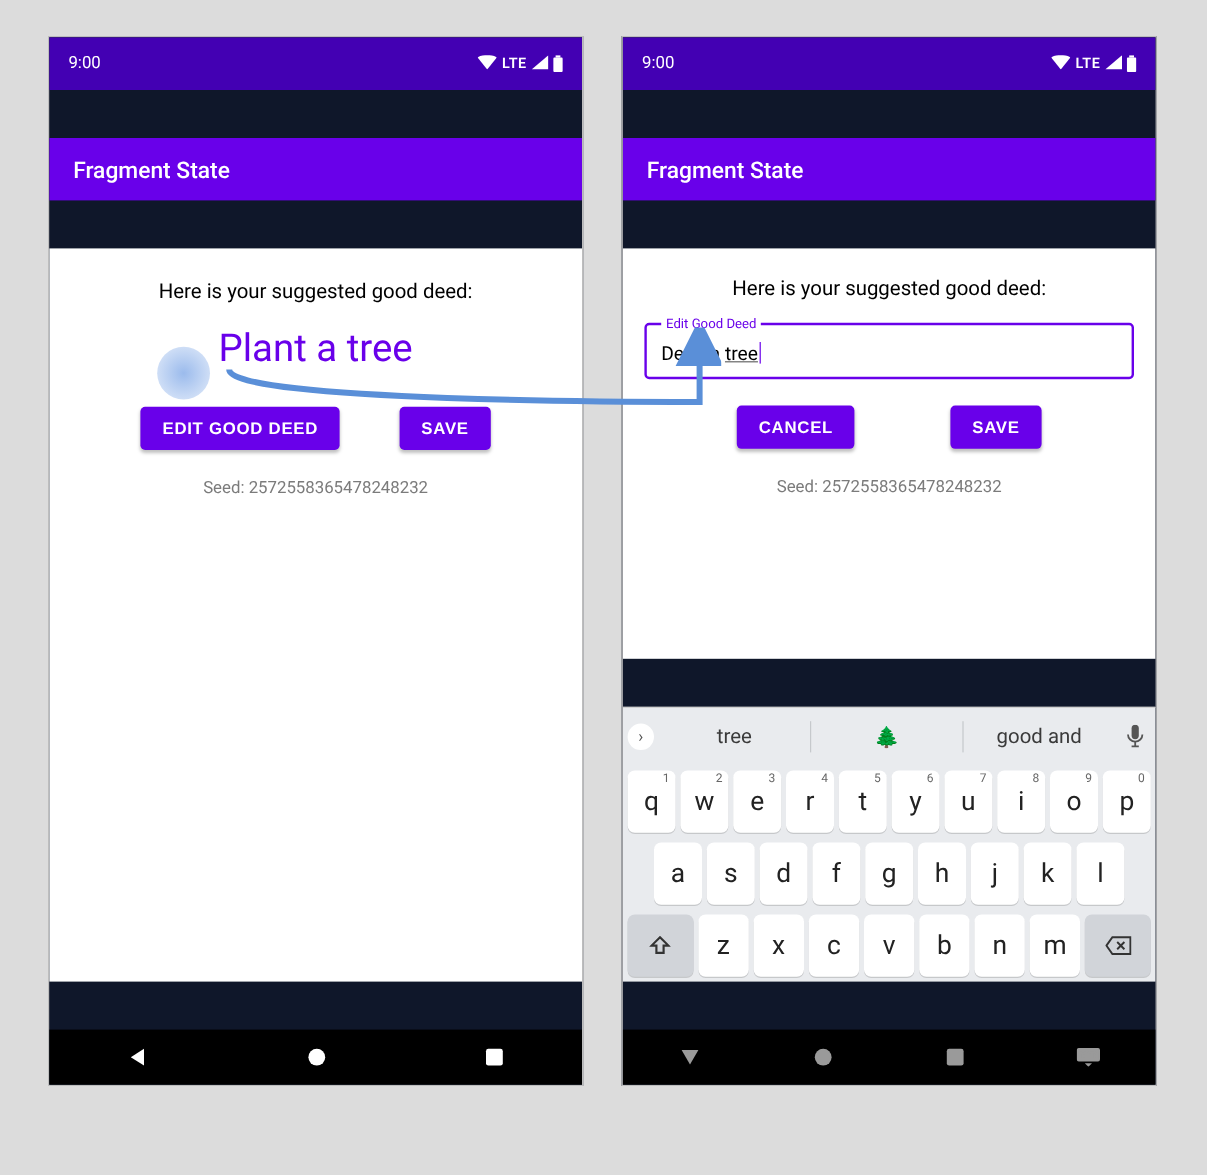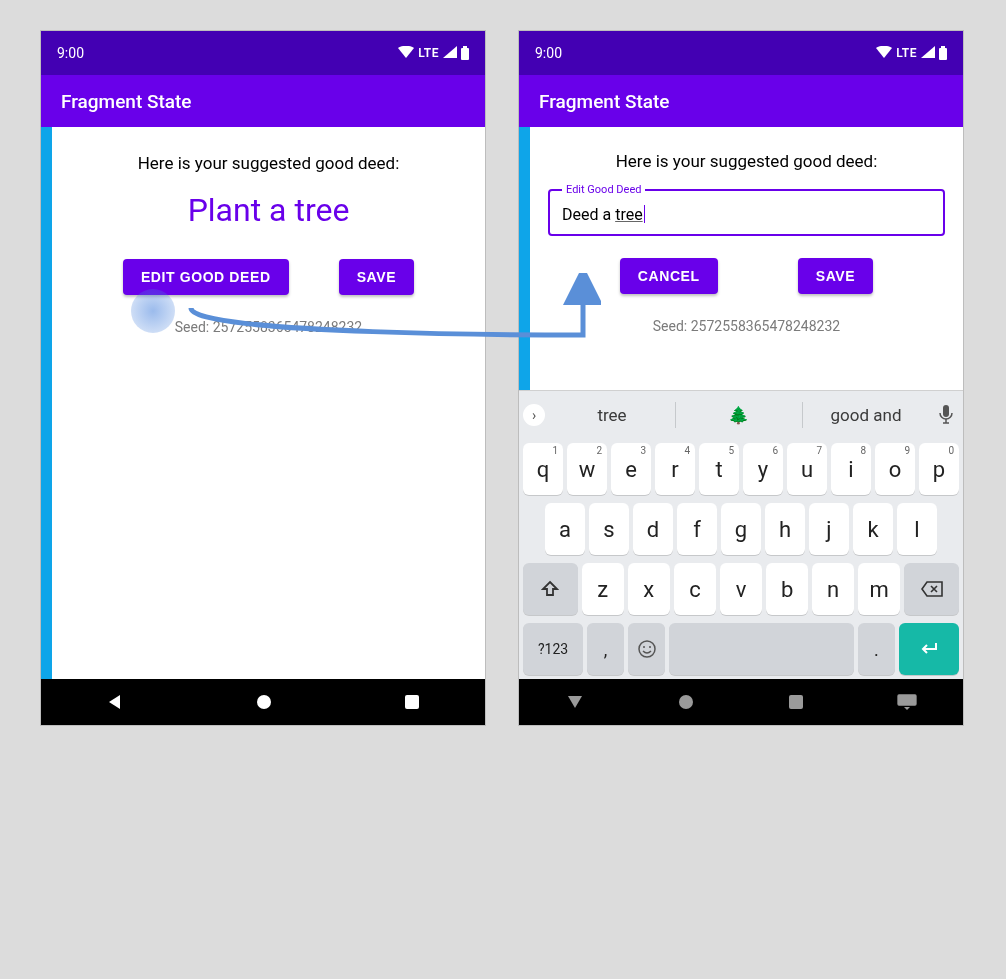--- a/index.html
+++ b/index.html
@@ -14,27 +14,28 @@
     position: relative;
   }
   .stage {
     padding: 30px 40px;
     display: flex;
     gap: 32px;
     height: 100%;
   }
   .phone {
     width: 446px;
-    height: 696px;
-    background: #0ea5e9;
+    height: 875px;
+    background: #0f172a;
     border: 1px solid #bdbdbd;
     display: flex;
     flex-direction: column;
     position: relative;
     overflow: hidden;
+    gap: 40px;
   }
   
   .statusbar {
     height: 44px;
     background: #4300b3;
     color: #ffffff;
     display: flex;
     align-items: center;
     justify-content: space-between;
     padding: 0 16px;
@@ -47,21 +48,21 @@
   .appbar {
     height: 52px;
     background: #6900ea;
     color: #ffffff;
     display: flex;
     align-items: center;
     padding: 0 20px;
     font-size: 19px;
     font-weight: 500;
   }
-  .content { flex:1; background:#ffffff; padding: 20px 12px; text-align:center;margin-left:11px; }
+  .content { flex:1; background:#ffffff; padding: 20px 12px; text-align:center; }
   .suggest-label { color:#000; font-size:17px; margin: 6px 0 18px; }
   .deed-display { color:#6900ea; font-size:32px; font-weight:400; margin-bottom: 30px; }
   .btn-row { display:flex; justify-content:center; gap:50px; margin-bottom:24px; }
   .btn {
     background:#6900ea;
     color:#ffffff;
     font-weight:600;
     letter-spacing:0.6px;
     font-size:14px;
     padding:10px 18px;
@@ -295,39 +296,20 @@
           <div class="key">b</div>
           <div class="key">n</div>
           <div class="key">m</div>
           <div class="key key-fn" style="flex:1.3">
           <svg width="22" height="16" viewBox="0 0 22 16">
               <path fill="none" stroke="#333" stroke-width="1.6" d="M6 1 L21 1 L21 15 L6 15 L1 8 Z"></path>
               <path stroke="#333" stroke-width="1.6" d="M10 5 L16 11 M16 5 L10 11"></path>
             </svg>
         </div>
       </div>
-      <div class="keyrow">
-        <div class="key key-fn" style="flex:1.3;font-size:14px;">?123</div>
-        <div class="key key-fn" style="flex:0.8">,</div>
-        <div class="key key-fn" style="flex:0.8">
-          <svg width="20" height="20" viewBox="0 0 20 20">
-              <circle cx="10" cy="10" r="8" fill="none" stroke="#555" stroke-width="1.5"></circle>
-              <circle cx="7" cy="8" r="1" fill="#555"></circle>
-              <circle cx="13" cy="8" r="1" fill="#555"></circle>
-              <path d="M6 12 Q10 16 14 12" fill="none" stroke="#555" stroke-width="1.5"></path>
-            </svg>
-        </div>
-        <div class="key space"></div>
-        <div class="key key-fn" style="flex:0.8">.</div>
-        <div class="key enter" style="flex:1.3">
-          <svg width="20" height="16" viewBox="0 0 20 16">
-              <path fill="none" stroke="#fff" stroke-width="2" d="M17 2 L17 8 L4 8 M8 4 L4 8 L8 12"></path>
-            </svg>
-        </div>
-      </div>
     </div>
 
     <div class="navbar light">
       <svg width="18" height="18" viewBox="0 0 18 18">
           <path fill="#9a9a9a" d="M9 3 L16 15 L2 15 Z" transform="rotate(180 9 9)"></path>
         </svg>
       <svg width="18" height="18" viewBox="0 0 18 18">
           <circle fill="#9a9a9a" cx="9" cy="9" r="7"></circle>
         </svg>
       <svg width="16" height="16" viewBox="0 0 16 16">

